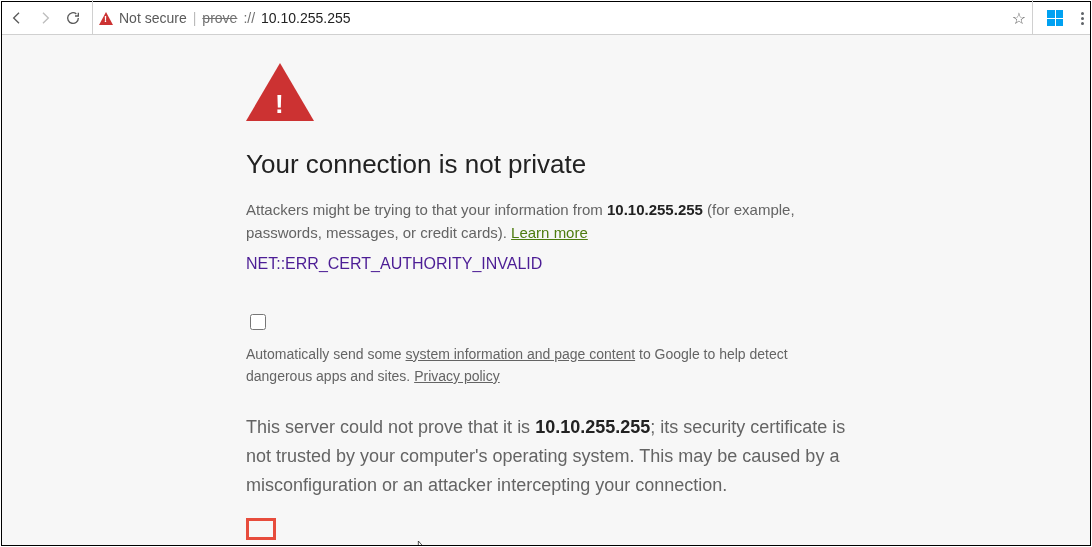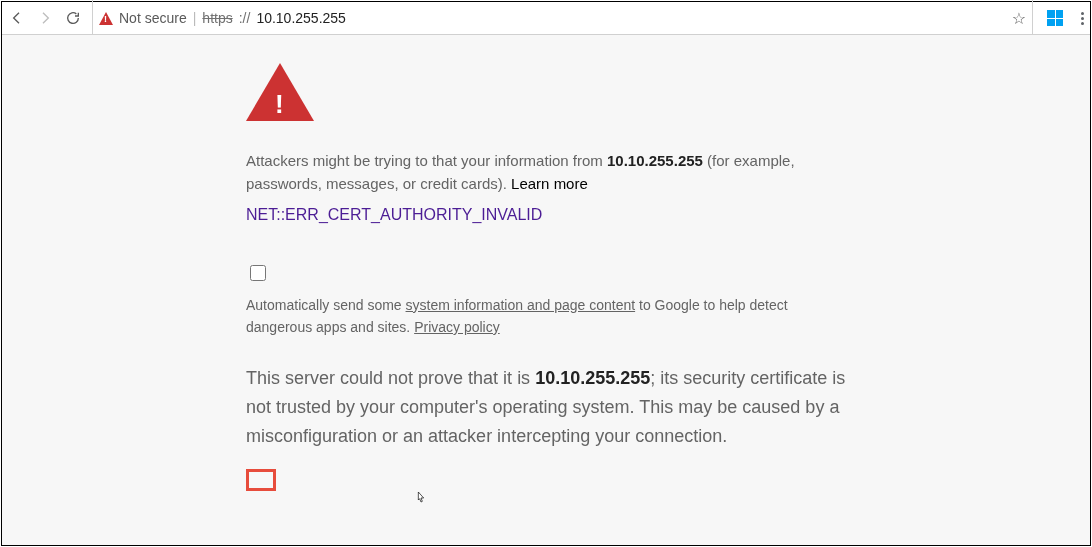--- a/index.html
+++ b/index.html
@@ -104,21 +104,21 @@
     font-weight: 400;
     color: #222;
   }
   .body-text {
     font-size: 15px;
     color: #646464;
     line-height: 1.55;
     margin: 0 0 10px 0;
   }
   .body-text .host { color: #222; font-weight: 700; }
-  .body-text .lm { color: #000000; cursor: pointer; text-align: center; }
+  .body-text .lm { color: #4d7c0f; text-decoration: underline; cursor: pointer; text-align: center; }
   .errcode {
     font-size: 16px;
     color: #4c1d95;
     margin-bottom: 38px;
   }
   .opt-row {
     display: flex;
     align-items: flex-start;
     gap: 10px;
     font-size: 14px;
@@ -201,21 +201,21 @@
     <div class="nav-icon">
       <svg viewBox="0 0 24 24">
           <path d="M20 12a8 8 0 1 1-3-6.2"></path>
           <path d="M20 4v5h-5"></path>
         </svg>
     </div>
     <div class="omnibox">
       <div class="sec-tri"></div>
       <span class="sec-label">Not secure</span>
       <span class="sec-sep">|</span>
-      <span class="url-part strike">https</span>
+      <span class="url-part strike">prove</span>
         <span class="url-part light">://</span>
         <span class="url-part">10.10.255.255</span>
       <div class="omnibox-spacer"></div>
       <span class="star">☆</span>
     </div>
     <div class="winlogo">
         <div></div>
         <div></div>
         <div></div>
         <div></div>
@@ -226,20 +226,21 @@
         <span></span>
       </div>
   </div>
 
   <div class="content">
     <div class="interstitial">
       <div class="big-tri">
           <span class="bang">!</span>
         </div>
 
+      <h1 class="title">Your connection is not private</h1>
 
       <p class="body-text">
         <span>Attackers might be trying to that your information from </span><span class="host">10.10.255.255</span><span> (for example, passwords, messages, or credit cards). </span><span class="lm">Learn more</span>
       </p>
 
       <div class="errcode">NET::ERR_CERT_AUTHORITY_INVALID</div>
 
       <div class="opt-row">
         <input type="checkbox" style="">
         <div>

